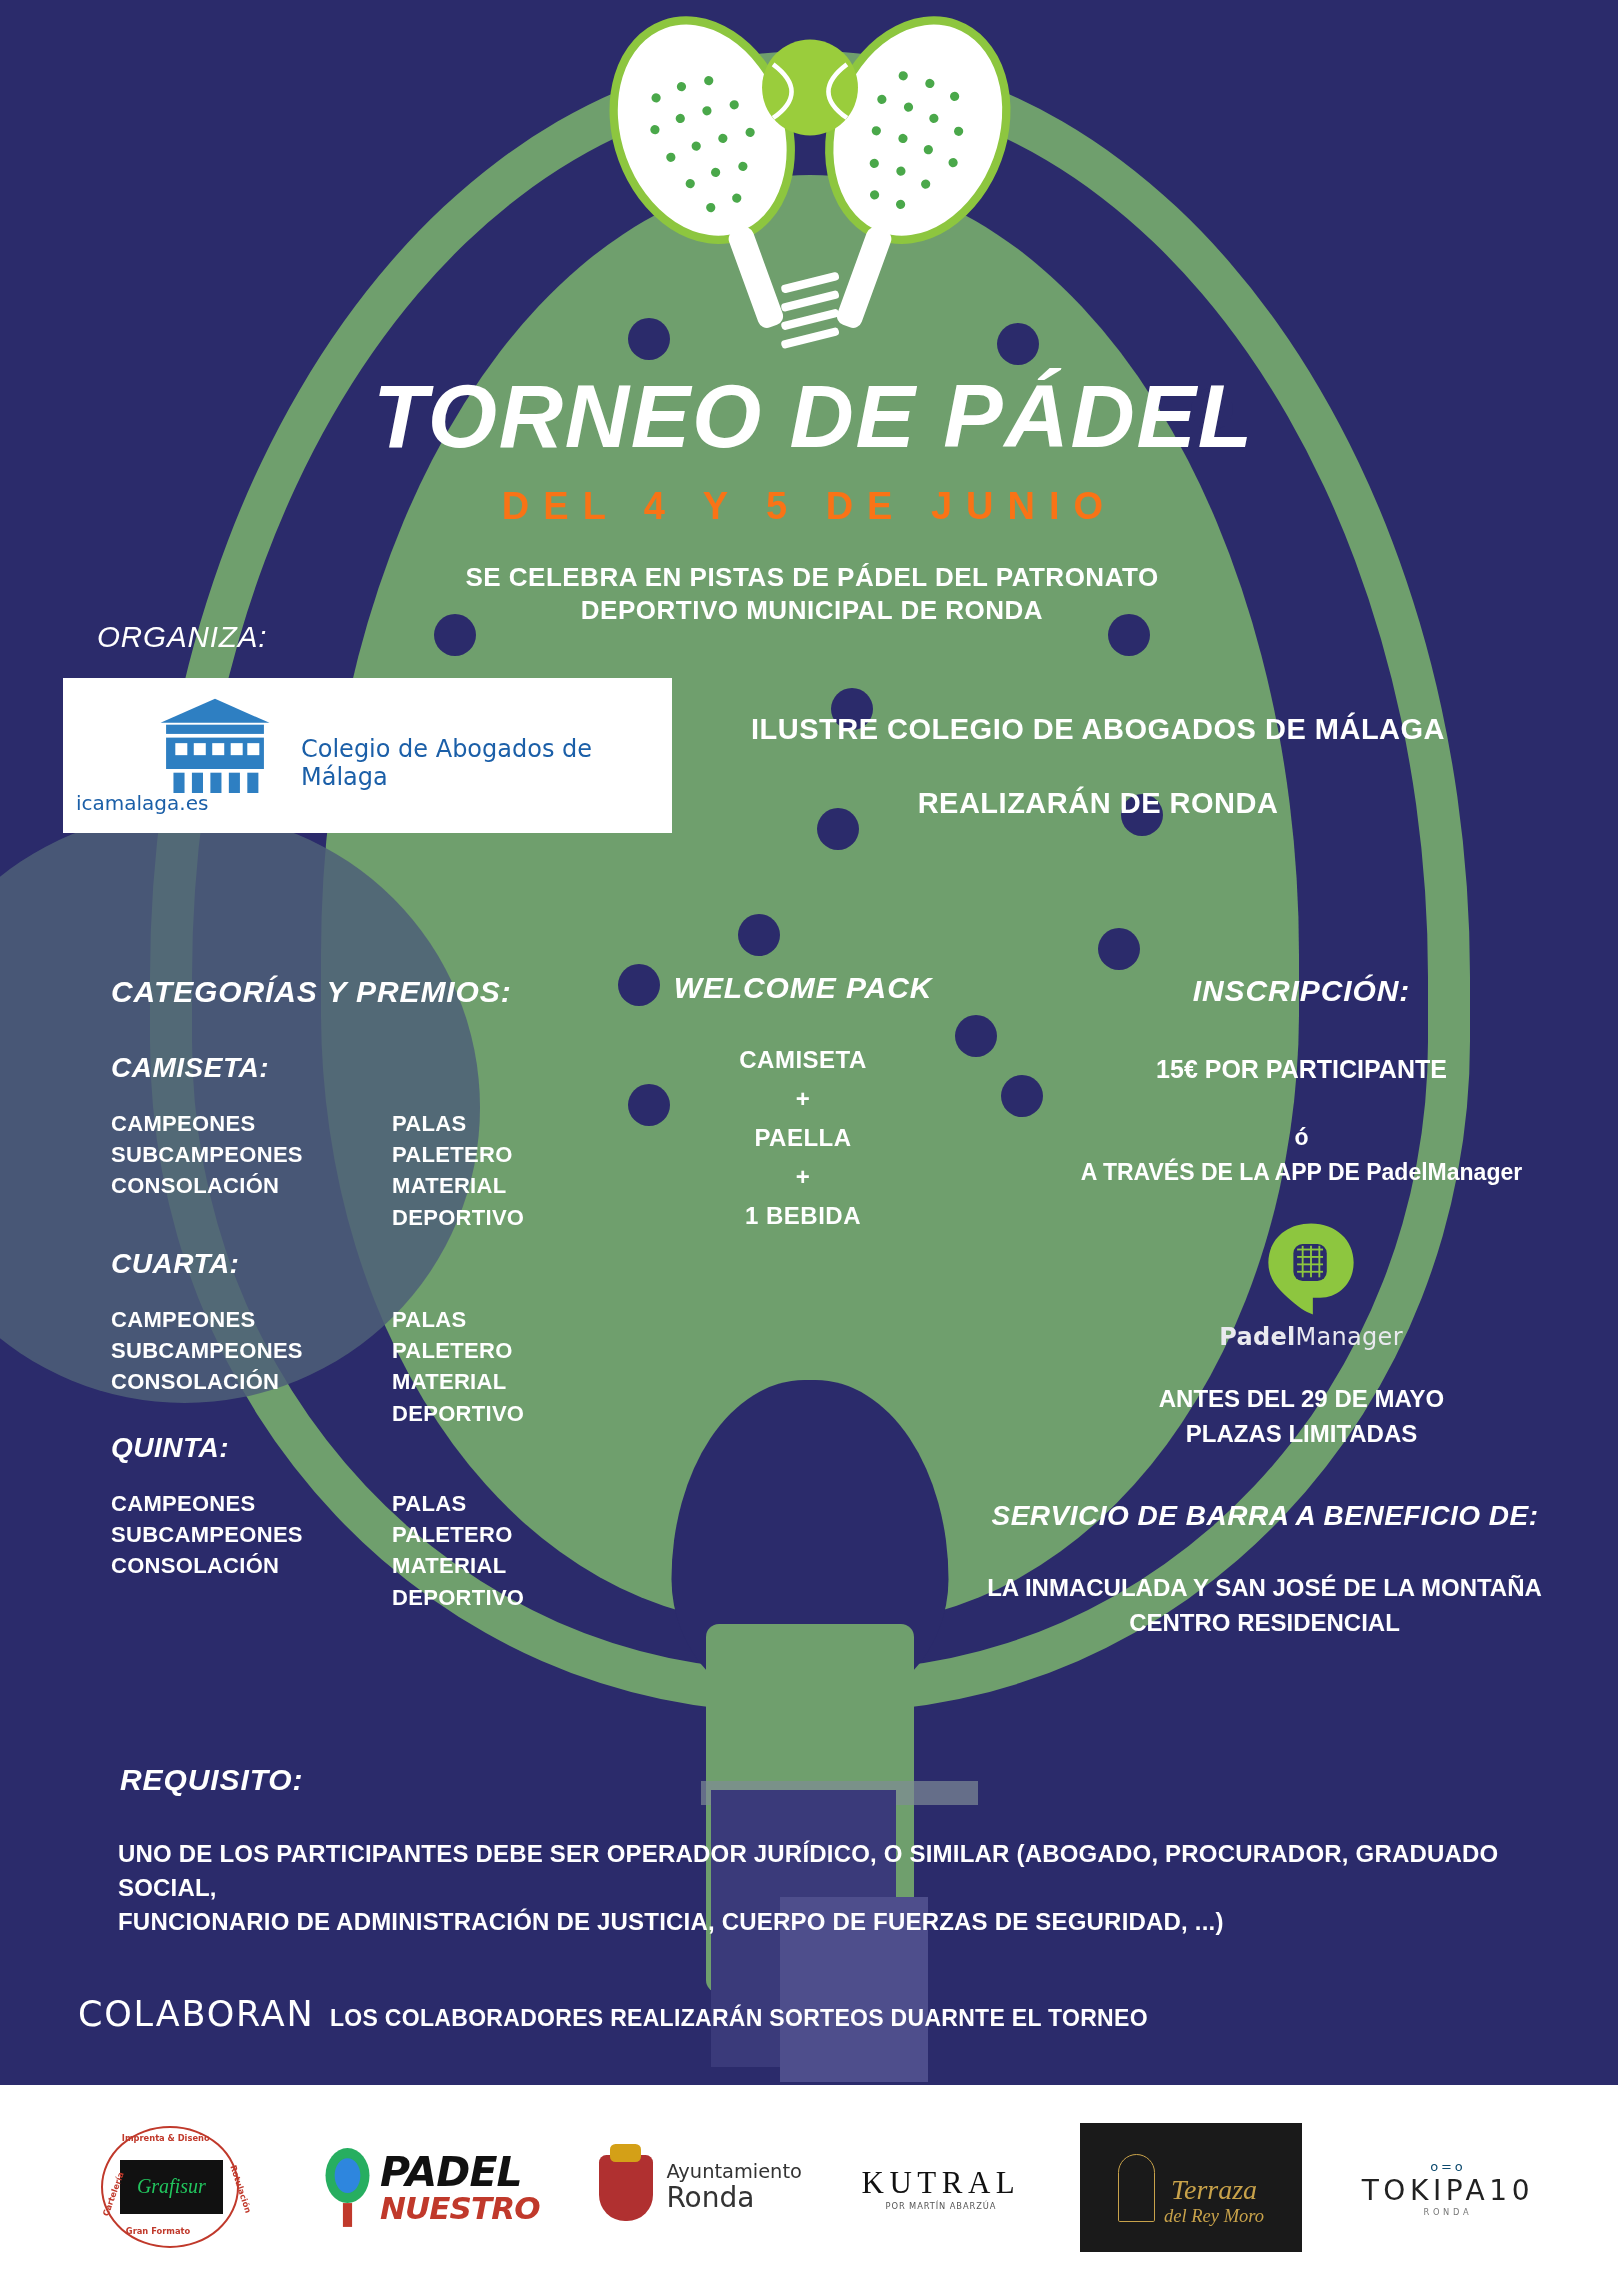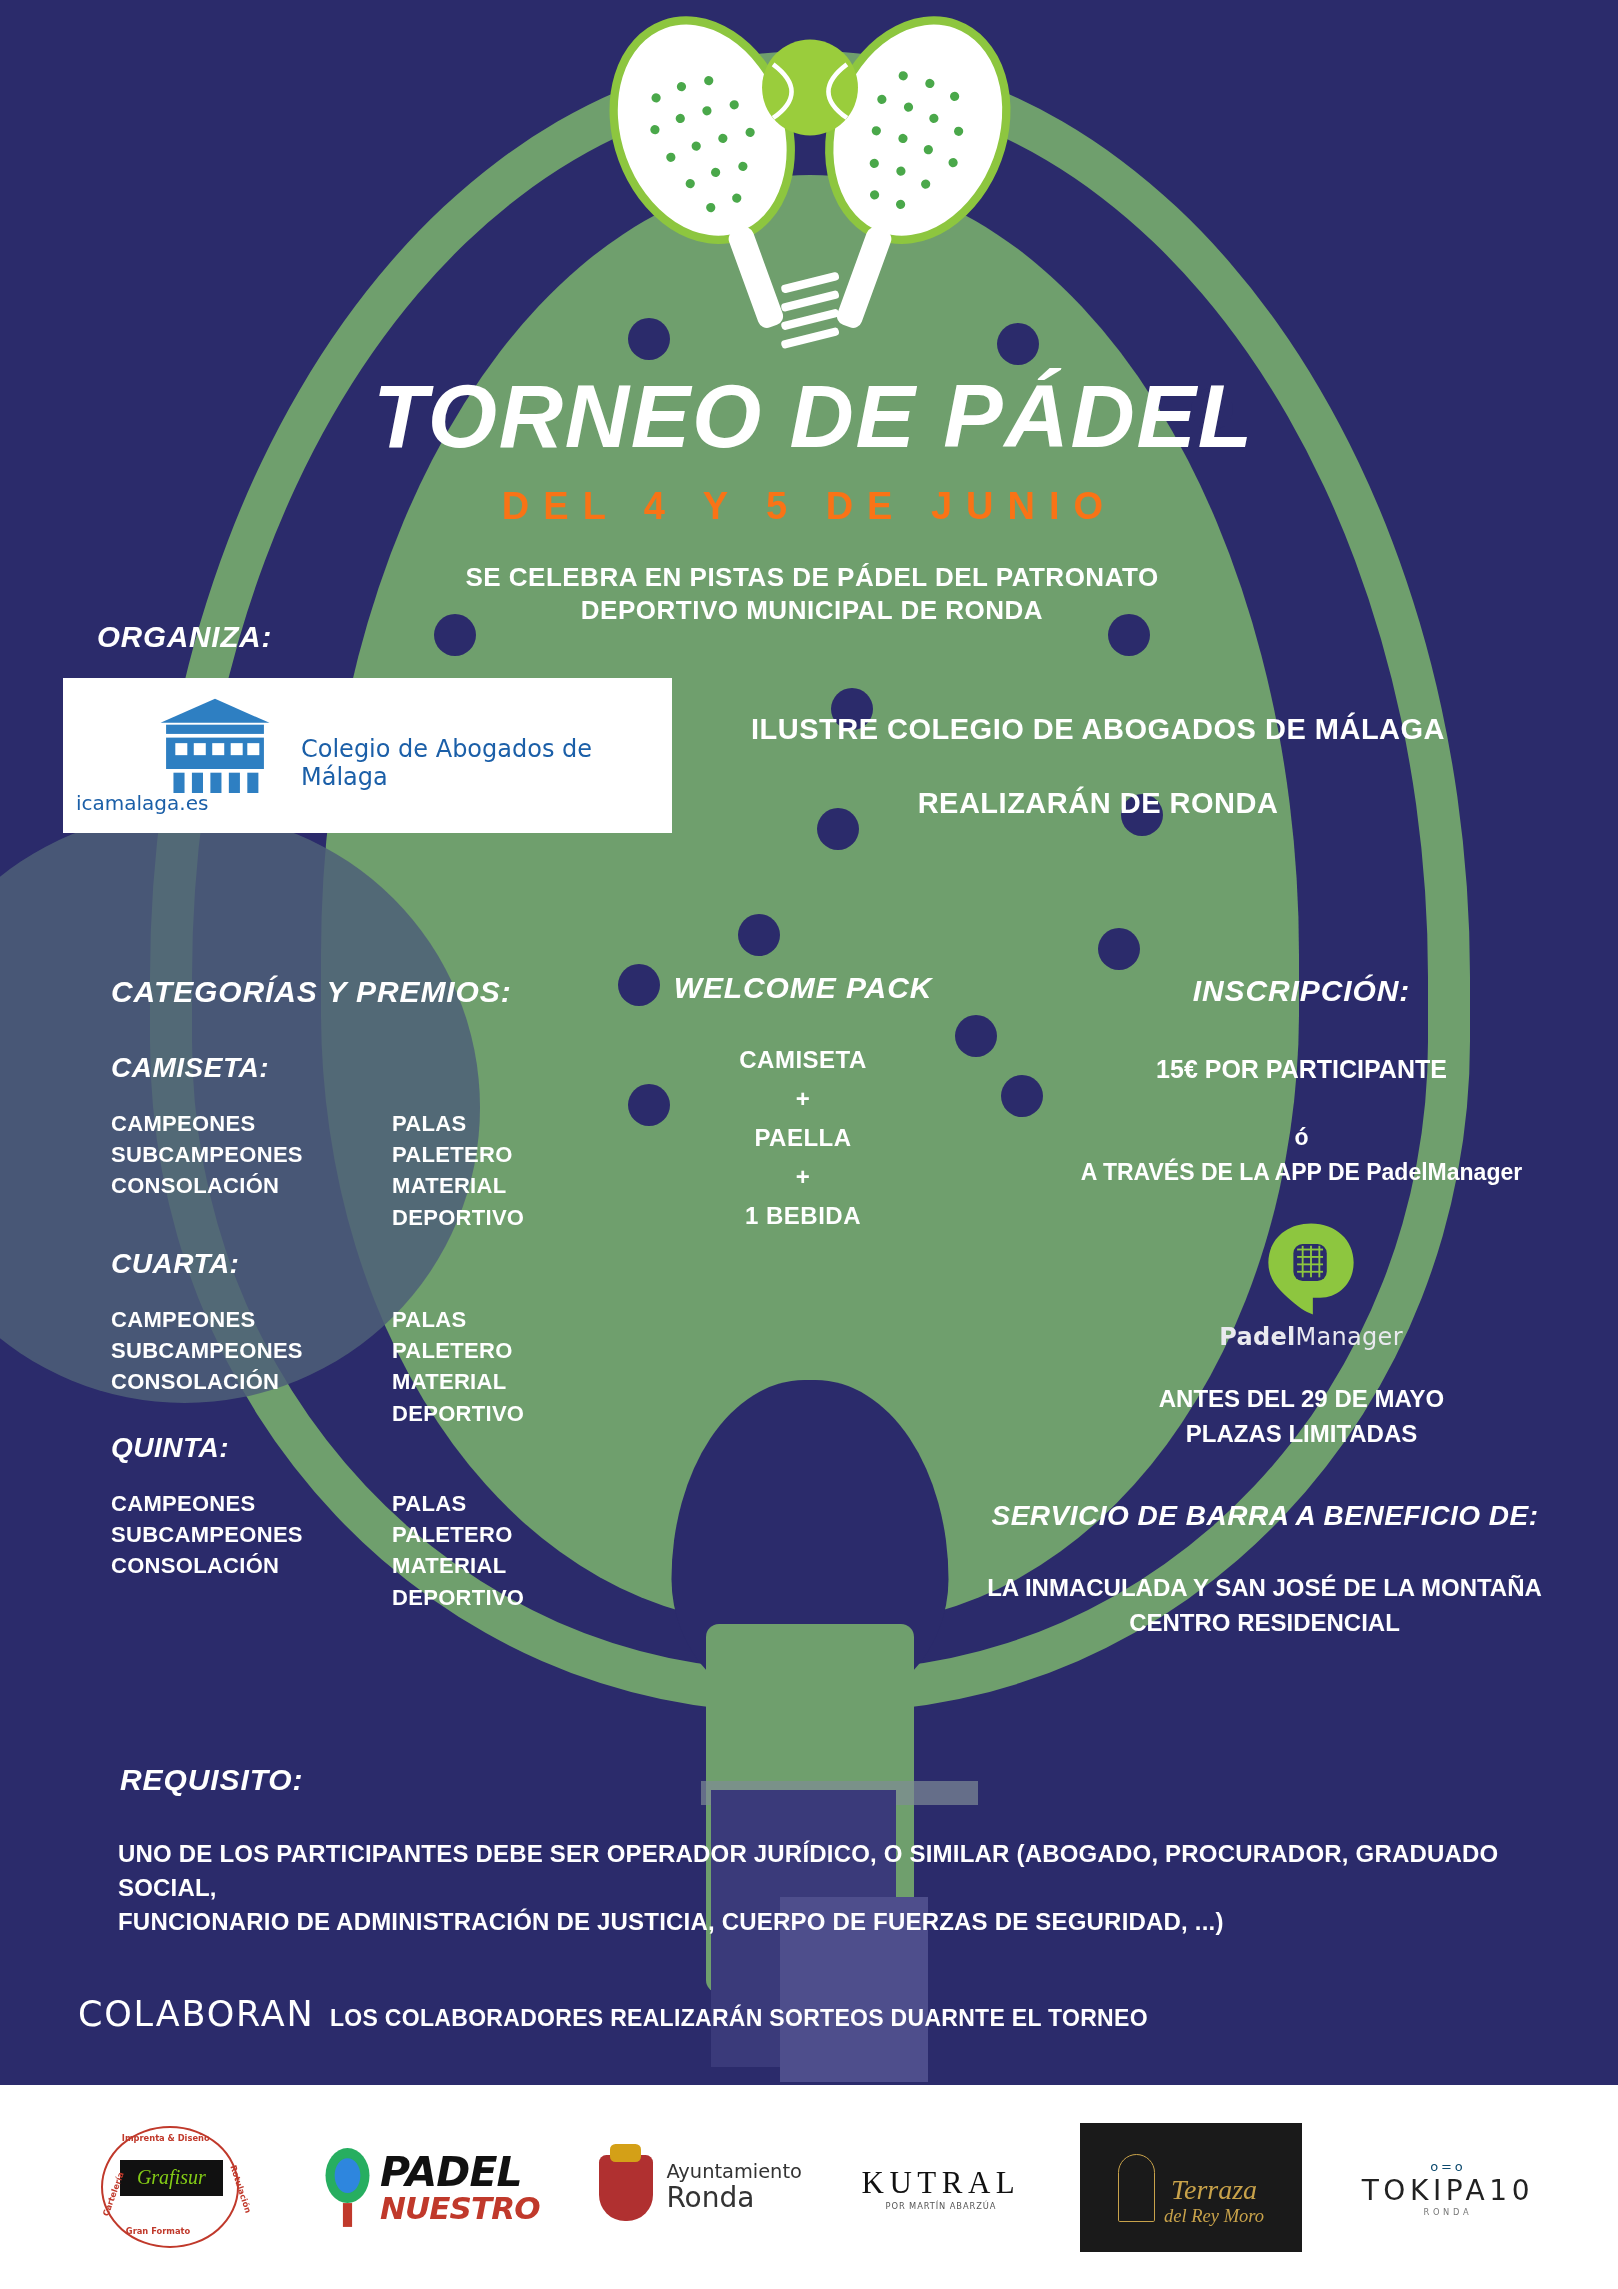--- a/index.html
+++ b/index.html
@@ -144,21 +144,21 @@
     font-weight: bold;
     line-height: 1.28;
     letter-spacing: 0.5px;
   }
 
   .organiza-label {
     position: absolute;
     top: 620px;
     left: 97px;
     font-size: 29.5px;
-    font-weight: bold;
+    font-weight: normal;
     font-style: italic;
     letter-spacing: 0.9px;
   }
 
   .logo-box {
     position: absolute;
     top: 678px;
     left: 63px;
     width: 609px;
     height: 155px;
@@ -389,22 +389,22 @@
   .sponsor { text-align: center; font-family: "DejaVu Sans", sans-serif; }
 
   .sp-grafisur { position: relative; width: 175px; height: 138px; }
   .sp-grafisur .circ {
     position: absolute; left: 16.6px; top: 7.4px;
     width: 138px; height: 122px; border-radius: 50%;
     border: 2.8px solid #c0392b;
   }
   .sp-grafisur .blk {
     position: absolute; left: 35px; top: 41px;
-    width: 103px; height: 36px; background: #111;
-    color: #84cc16; font-size: 20px; font-style: italic;
+    width: 103px; height: 54px; background: #111;
+    color: #22c55e; font-size: 20px; font-style: italic;
     display: flex; align-items: center; justify-content: center;
     font-family: "Liberation Serif", serif;
   }
   .sp-grafisur .mini {
     position: absolute; font-size: 8.3px; color: #c0392b; font-weight: bold;
   }
 
   .sp-padelnuestro { display: flex; align-items: center; gap: 5.5px; }
   .sp-padelnuestro .pn-text { text-align: left; line-height: 1; }
   .pn-top {

